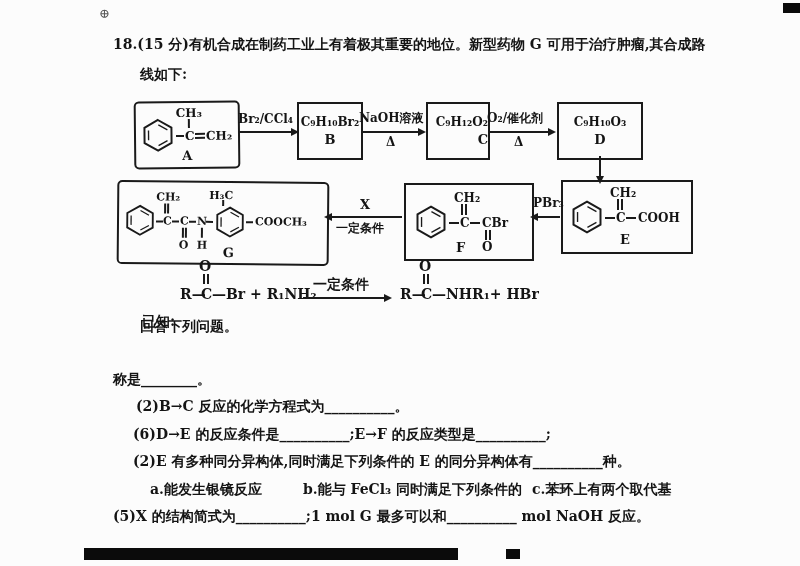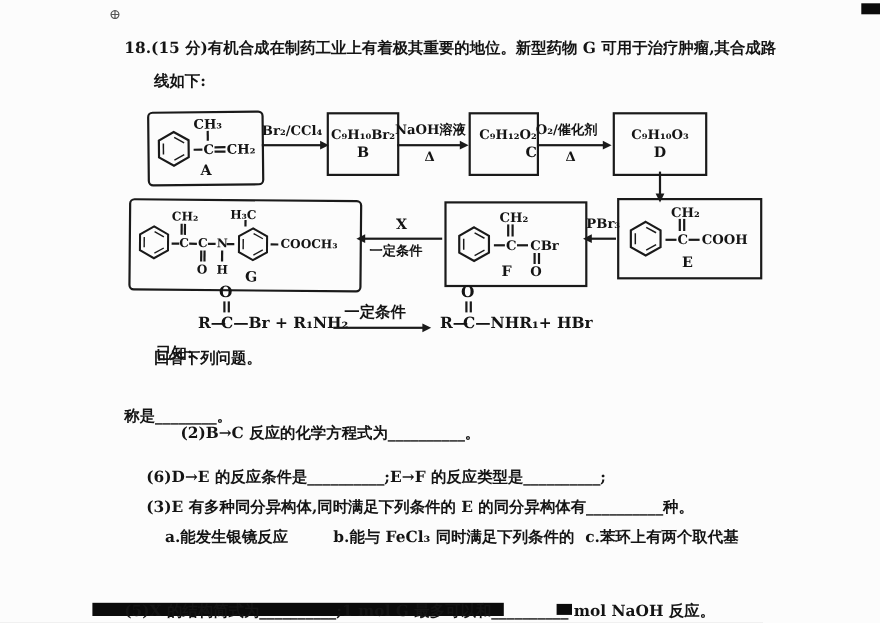--- a/index.html
+++ b/index.html
@@ -177,21 +177,21 @@
 
   <span class="t" style="left:400px;top:286px;">R—</span>
   <span class="t" style="left:421px;top:286px;">C</span>
   <span class="t" style="left:419px;top:258px;">O</span>
   <div class="bv" style="left:423px;top:274px;height:10px;"></div>
   <div class="bv" style="left:427px;top:274px;height:10px;"></div>
   <span class="t" style="left:432px;top:286px;">—NHR₁+ HBr</span>
 
   <div class="t" style="left:140px;top:318px;">回答下列问题。</div>
   <div class="t" style="left:113px;top:371px;">称是________。</div>
-  <div class="t" style="left:136px;top:386px;margin-left:28px;">(2)B→C 反应的化学方程式为__________。</div>
+  <div class="t" style="left:136px;top:398px;">(2)B→C 反应的化学方程式为__________。</div>
   <div class="t" style="left:133px;top:426px;">(6)D→E 的反应条件是__________;E→F 的反应类型是__________;</div>
-  <div class="t" style="left:133px;top:453px;">(3)E 有多种同分异构体,同时满足下列条件的 E 的同分异构体有__________种。</div>
+  <div class="t" style="left:133px;top:453px;">(2)E 有多种同分异构体,同时满足下列条件的 E 的同分异构体有__________种。</div>
   <div class="t" style="left:150px;top:481px;">a.能发生银镜反应</div>
   <div class="t" style="left:303px;top:481px;">b.能与 FeCl₃ 同时满足下列条件的</div>
   <div class="t" style="left:532px;top:481px;">c.苯环上有两个取代基</div>
-  <div class="t" style="left:113px;top:508px;margin-top:40px;">(5)X 的结构简式为__________;1 mol G 最多可以和__________ mol NaOH 反应。</div>
+  <div class="t" style="left:113px;top:508px;">(5)X 的结构简式为__________;1 mol G 最多可以和__________ mol NaOH 反应。</div>
 
 </div>
 
 </body></html>

